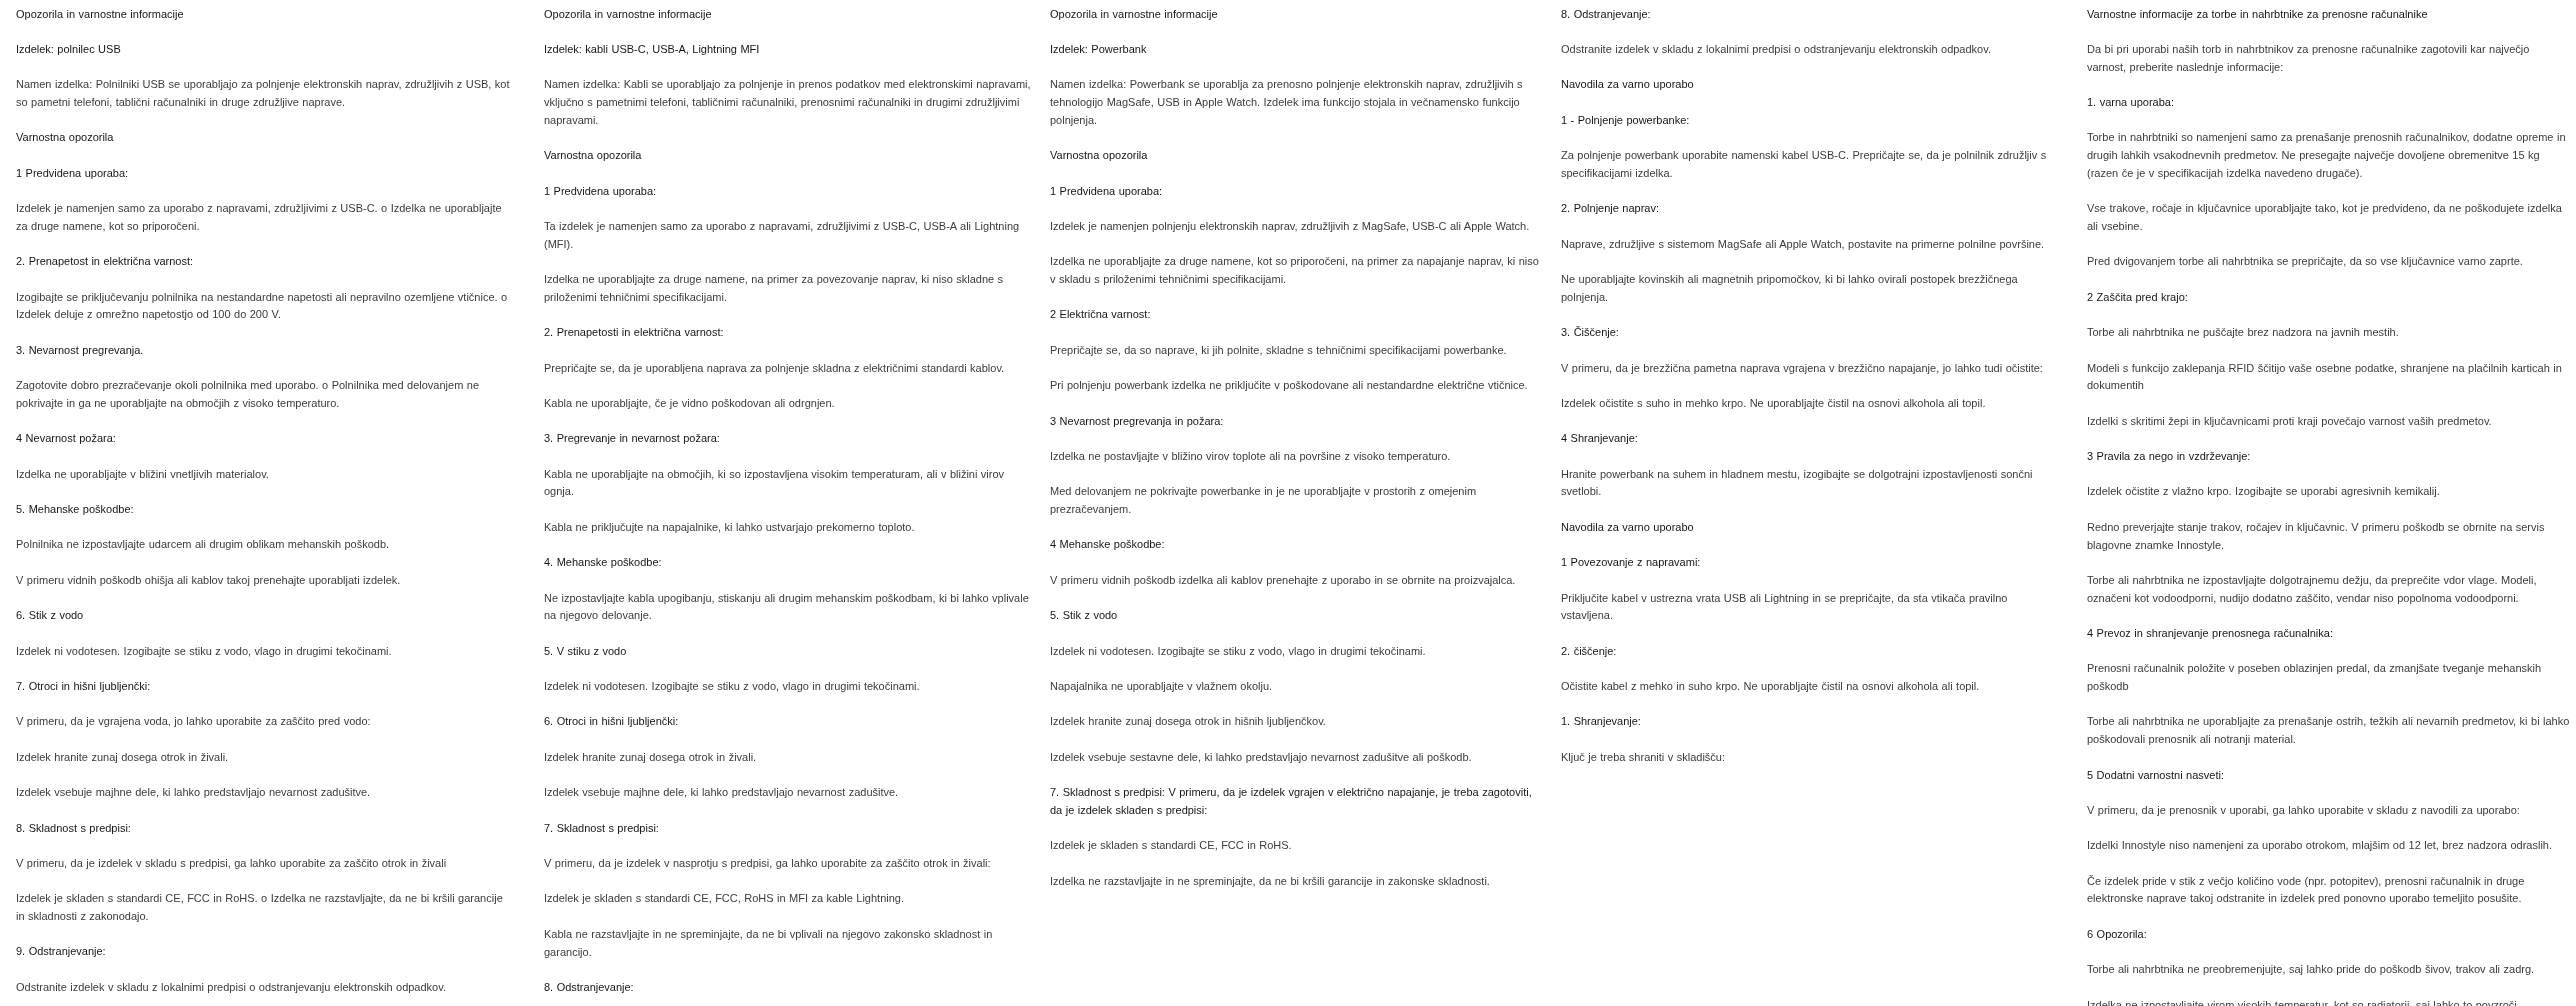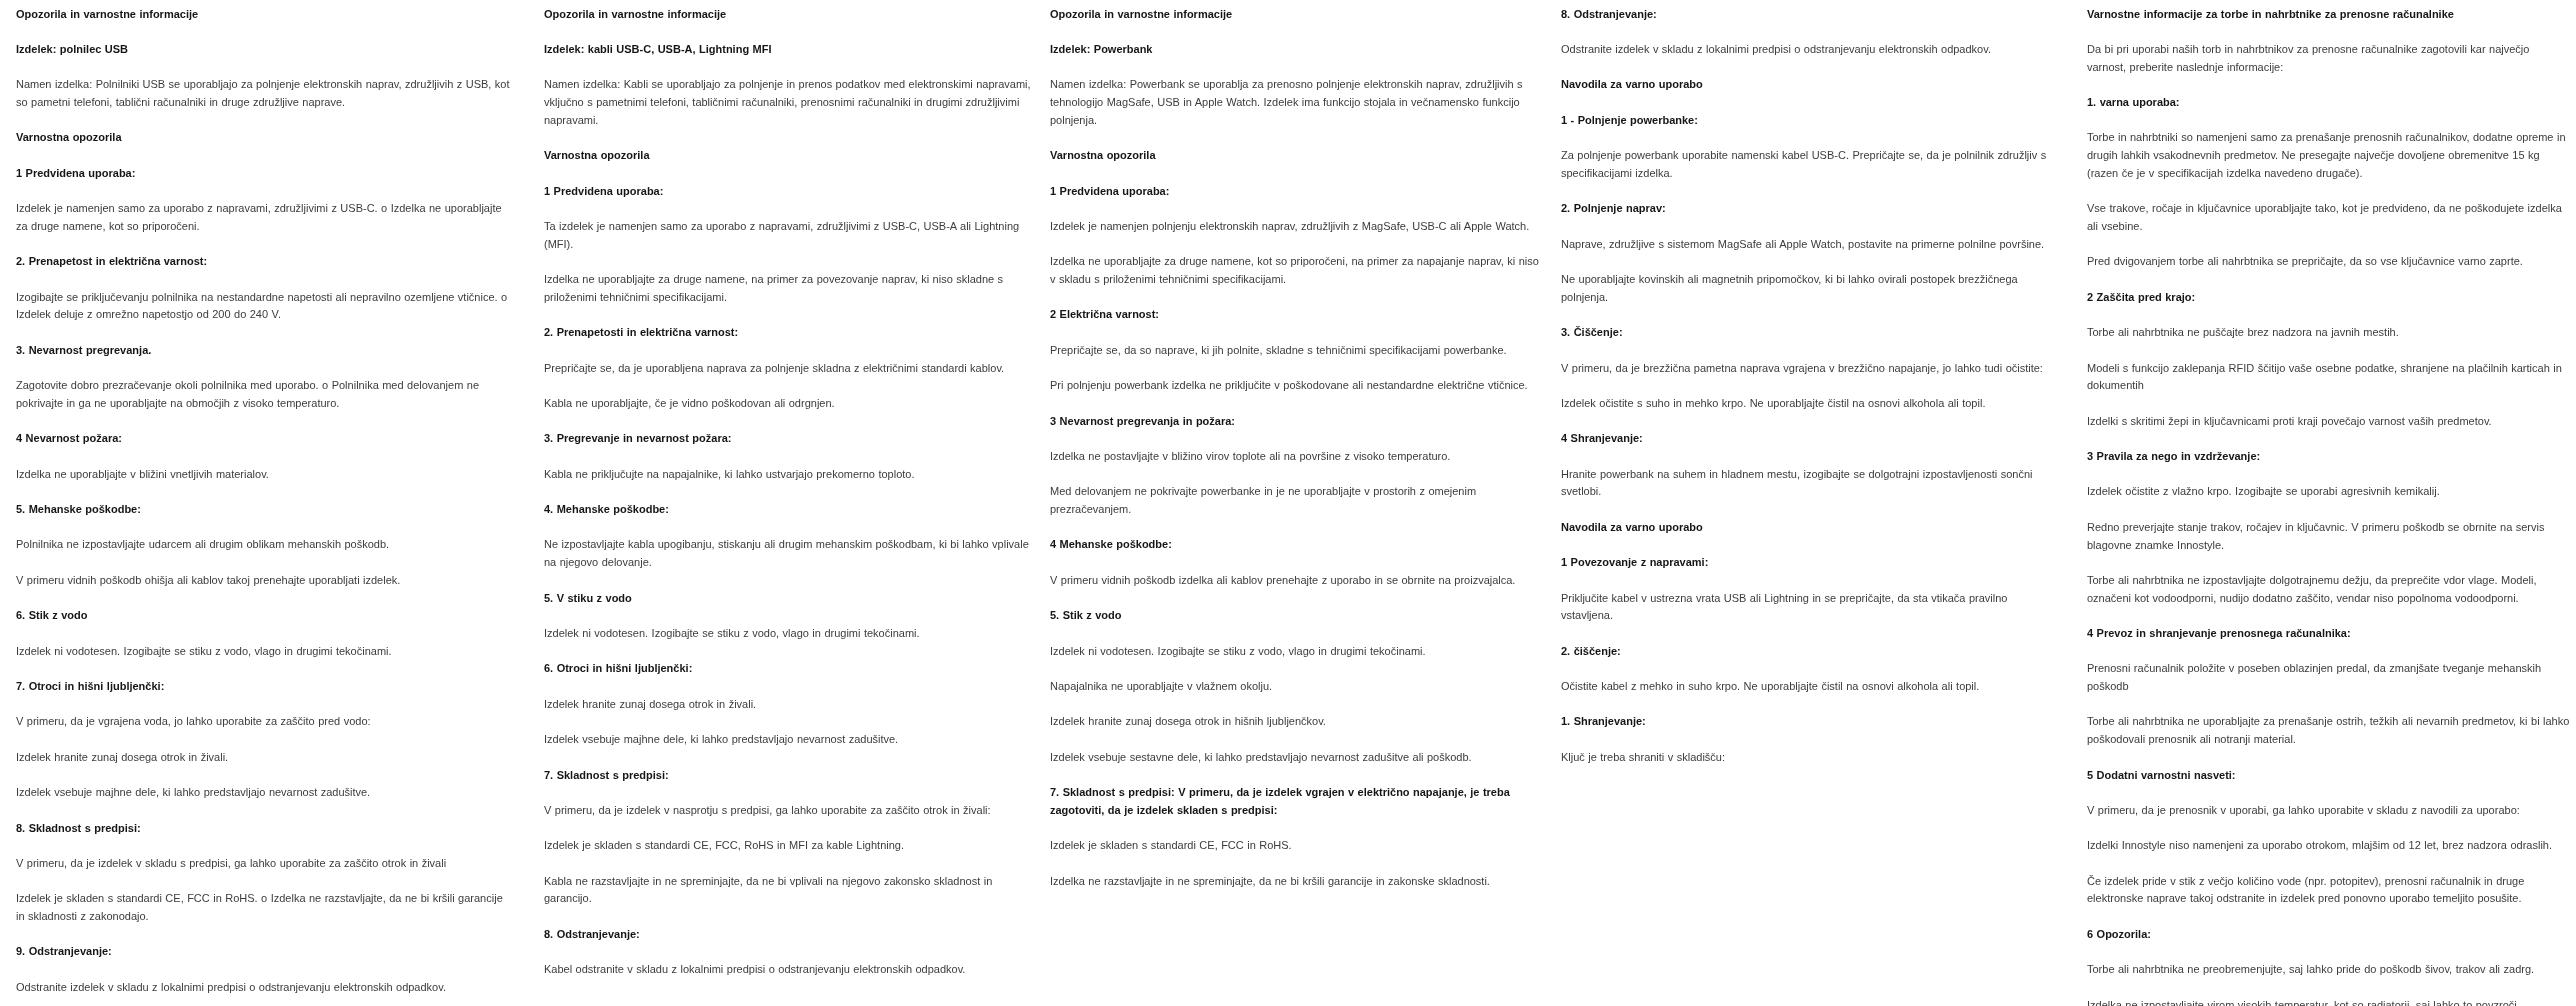--- a/index.html
+++ b/index.html
@@ -26,21 +26,21 @@
   .col .block {
     margin: 0 0 17.7px 0;
     font-size: 11px;
     line-height: 17.7px;
     color: #3c3c3c;
     font-weight: normal;
     word-spacing: 0.4px;
   }
   .col .block.title,
   .col .block.heading {
-    font-weight: bold;
+    font-weight: normal;
     color: #161616;
   }
   .col .block.gap-before {
     margin-top: 13px;
   }
   #col-0 { left: 16px;   width: 496px; }
   #col-1 { left: 544px;  width: 493px; }
   #col-2 { left: 1050px; width: 496px; }
   #col-3 { left: 1561px; width: 496px; }
   #col-4 { left: 2087px; width: 483px; }
@@ -50,21 +50,21 @@
 
 <div class="page">
   <section class="col" id="col-0">
       <p class="block title">Opozorila in varnostne informacije</p>
       <p class="block title">Izdelek: polnilec USB</p>
       <p class="block body">Namen izdelka: Polnilniki USB se uporabljajo za polnjenje elektronskih naprav, združljivih z USB, kot so pametni telefoni, tablični računalniki in druge združljive naprave.</p>
       <p class="block title">Varnostna opozorila</p>
       <p class="block heading">1 Predvidena uporaba:</p>
       <p class="block body">Izdelek je namenjen samo za uporabo z napravami, združljivimi z USB-C. o Izdelka ne uporabljajte za druge namene, kot so priporočeni.</p>
       <p class="block heading">2. Prenapetost in električna varnost:</p>
-      <p class="block body">Izogibajte se priključevanju polnilnika na nestandardne napetosti ali nepravilno ozemljene vtičnice. o Izdelek deluje z omrežno napetostjo od 200 do 240 V.</p>
+      <p class="block body">Izogibajte se priključevanju polnilnika na nestandardne napetosti ali nepravilno ozemljene vtičnice. o Izdelek deluje z omrežno napetostjo od 100 do 200 V.</p>
       <p class="block heading">3. Nevarnost pregrevanja.</p>
       <p class="block body">Zagotovite dobro prezračevanje okoli polnilnika med uporabo. o Polnilnika med delovanjem ne pokrivajte in ga ne uporabljajte na območjih z visoko temperaturo.</p>
       <p class="block heading">4 Nevarnost požara:</p>
       <p class="block body">Izdelka ne uporabljajte v bližini vnetljivih materialov.</p>
       <p class="block heading">5. Mehanske poškodbe:</p>
       <p class="block body">Polnilnika ne izpostavljajte udarcem ali drugim oblikam mehanskih poškodb.</p>
       <p class="block body">V primeru vidnih poškodb ohišja ali kablov takoj prenehajte uporabljati izdelek.</p>
       <p class="block heading">6. Stik z vodo</p>
       <p class="block body">Izdelek ni vodotesen. Izogibajte se stiku z vodo, vlago in drugimi tekočinami.</p>
       <p class="block heading">7. Otroci in hišni ljubljenčki:</p>
@@ -82,20 +82,21 @@
       <p class="block title">Izdelek: kabli USB-C, USB-A, Lightning MFI</p>
       <p class="block body">Namen izdelka: Kabli se uporabljajo za polnjenje in prenos podatkov med elektronskimi napravami, vključno s pametnimi telefoni, tabličnimi računalniki, prenosnimi računalniki in drugimi združljivimi napravami.</p>
       <p class="block title">Varnostna opozorila</p>
       <p class="block heading">1 Predvidena uporaba:</p>
       <p class="block body">Ta izdelek je namenjen samo za uporabo z napravami, združljivimi z USB-C, USB-A ali Lightning (MFI).</p>
       <p class="block body">Izdelka ne uporabljajte za druge namene, na primer za povezovanje naprav, ki niso skladne s priloženimi tehničnimi specifikacijami.</p>
       <p class="block heading">2. Prenapetosti in električna varnost:</p>
       <p class="block body">Prepričajte se, da je uporabljena naprava za polnjenje skladna z električnimi standardi kablov.</p>
       <p class="block body">Kabla ne uporabljajte, če je vidno poškodovan ali odrgnjen.</p>
       <p class="block heading">3. Pregrevanje in nevarnost požara:</p>
+      <p class="block body">Kabla ne uporabljajte na območjih, ki so izpostavljena visokim temperaturam, ali v bližini virov ognja.</p>
       <p class="block body">Kabla ne priključujte na napajalnike, ki lahko ustvarjajo prekomerno toploto.</p>
       <p class="block heading">4. Mehanske poškodbe:</p>
       <p class="block body">Ne izpostavljajte kabla upogibanju, stiskanju ali drugim mehanskim poškodbam, ki bi lahko vplivale na njegovo delovanje.</p>
       <p class="block heading">5. V stiku z vodo</p>
       <p class="block body">Izdelek ni vodotesen. Izogibajte se stiku z vodo, vlago in drugimi tekočinami.</p>
       <p class="block heading">6. Otroci in hišni ljubljenčki:</p>
       <p class="block body">Izdelek hranite zunaj dosega otrok in živali.</p>
       <p class="block body">Izdelek vsebuje majhne dele, ki lahko predstavljajo nevarnost zadušitve.</p>
       <p class="block heading">7. Skladnost s predpisi:</p>
       <p class="block body">V primeru, da je izdelek v nasprotju s predpisi, ga lahko uporabite za zaščito otrok in živali:</p>

